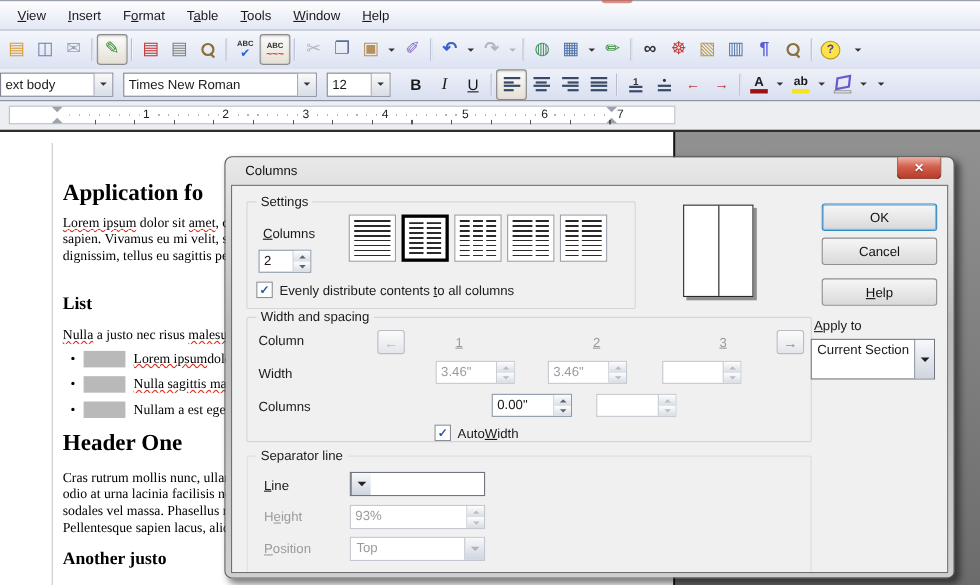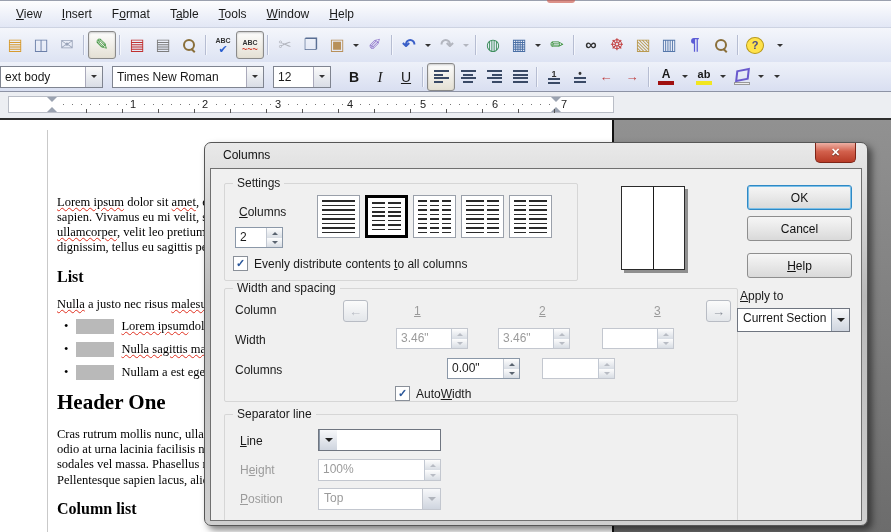--- a/index.html
+++ b/index.html
@@ -255,21 +255,21 @@
       </div>
   </div>
 
   <div class="abs fmtbar">
     <div class="combo" style="width:103px;margin-left:0">
       <span class="cval">ext body</span>
       <span class="cbtn">
           <span class="caret"></span>
         </span>
     </div>
-    <div class="combo" style="width:152px;margin-left:9px">
+    <div class="combo" style="width:176px;margin-left:9px">
       <span class="cval">Times New Roman</span>
       <span class="cbtn">
           <span class="caret"></span>
         </span>
     </div>
     <div class="combo" style="width:58px;margin-left:9px">
       <span class="cval">12</span>
       <span class="cbtn">
           <span class="caret"></span>
         </span>
@@ -388,24 +388,24 @@
     <div class="hg top" style="left:47px;top:5px"></div>
     <div class="hg bot" style="left:47px;top:10px"></div>
     <div class="hg top" style="left:551px;top:5px"></div>
     <div class="hg bot" style="left:551px;top:10px"></div>
     <div class="tabticks"></div>
   </div>
   <div class="abs worktop"></div>
 
   <div class="abs page doc">
     <div class="marginline"></div>
+    <div class="abs h1" style="left:57px;top:163px;margin-top:-120px">Application fo</div>
     <div class="abs bodytxt" style="left:57px;top:75px">
       <div><span class="sq">Lorem ipsum</span><span> dolor sit </span><span class="sq">amet</span><span>, c</span></div>
       <div><span>sapien. Vivamus eu mi velit, s</span></div>
-      <div><span class="sq">ullamcorper</span><span>, velit leo pretium</span></div>
       <div><span>dignissim, tellus eu sagittis pe</span></div>
     </div>
     <div class="abs h2" style="left:57px;top:148px">List</div>
     <div class="abs bodytxt" style="left:57px;top:177px">
       <span class="sq">Nulla</span><span> a justo nec risus </span><span class="sq">malesu</span>
     </div>
     <div class="bullrow" style="top:195px">
       <span>•</span>
         <span class="graybox"></span>
       <span class="sq">Lorem ipsum</span>
@@ -422,21 +422,21 @@
         <span class="graybox"></span>
       <span>Nullam a est eget ipsum</span>
     </div>
     <div class="abs h1" style="left:57px;top:270px">Header One</div>
     <div class="abs bodytxt" style="left:57px;top:307px">
       <div>Cras rutrum mollis nunc, ullar</div>
       <div>odio at urna lacinia facilisis no</div>
       <div>sodales vel massa. Phasellus n</div>
     </div>
     <div class="abs bodytxt" style="left:57px;top:353px">Pellentesque sapien lacus, aliq</div>
-    <div class="abs h2" style="left:57px;top:380px">Column list</div>
+    <div class="abs h2" style="left:57px;top:380px">Another justo</div>
   </div>
 
   <div class="abs dialog">
     <div class="dlg-title">Columns</div>
     <div class="closebtn">
         <span>✕</span>
       </div>
 
     <div class="client">
 
@@ -538,34 +538,34 @@
             </span>
         </div>
 
         <div class="cbrow" style="left:170px;top:97px">
           <span class="checkbox">✓</span>
           <span>Auto<span class="u">W</span>idth</span>
         </div>
       </div>
 
       <span class="glabel" style="left:529px;top:120px"><span class="u">A</span>pply to</span>
-      <div class="drop" style="left:526px;top:139px;width:113px;height:24px">
+      <div class="drop" style="left:526px;top:139px;width:113px;height:37px">
         <span class="val">Current Section</span>
         <span class="db"></span>
       </div>
 
       <div class="group" style="left:13px;top:245px;width:512px;height:106px;border-bottom:none">
         <span class="group-label">Separator line</span>
         <span class="glabel" style="left:15px;top:19px"><span class="u">L</span>ine</span>
         <div class="drop" style="left:93px;top:14px;width:123px;height:22px">
           <span class="db"></span>
         </div>
         <span class="glabel dis" style="left:15px;top:48px">H<span class="u">e</span>ight</span>
         <div class="spin dis" style="left:93px;top:44px;width:123px;height:22px">
-          <span class="val">100%</span>
+          <span class="val">93%</span>
           <span class="sb">
               <div class="up"></div>
               <div class="dn"></div>
             </span>
         </div>
         <span class="glabel dis" style="left:15px;top:77px"><span class="u">P</span>osition</span>
         <div class="drop dis" style="left:93px;top:73px;width:123px;height:22px">
           <span class="val">Top</span>
           <span class="db"></span>
         </div>

